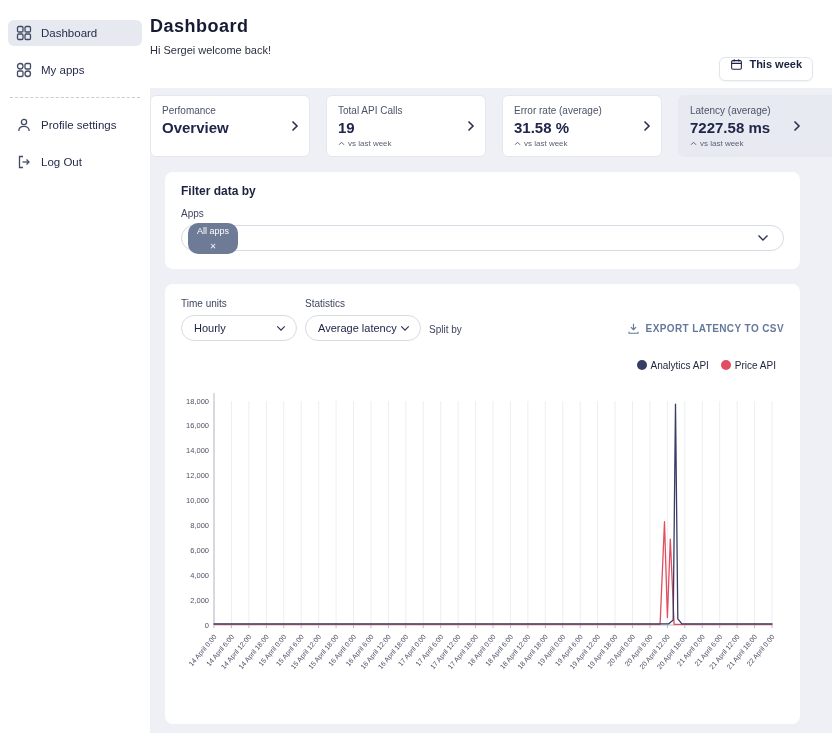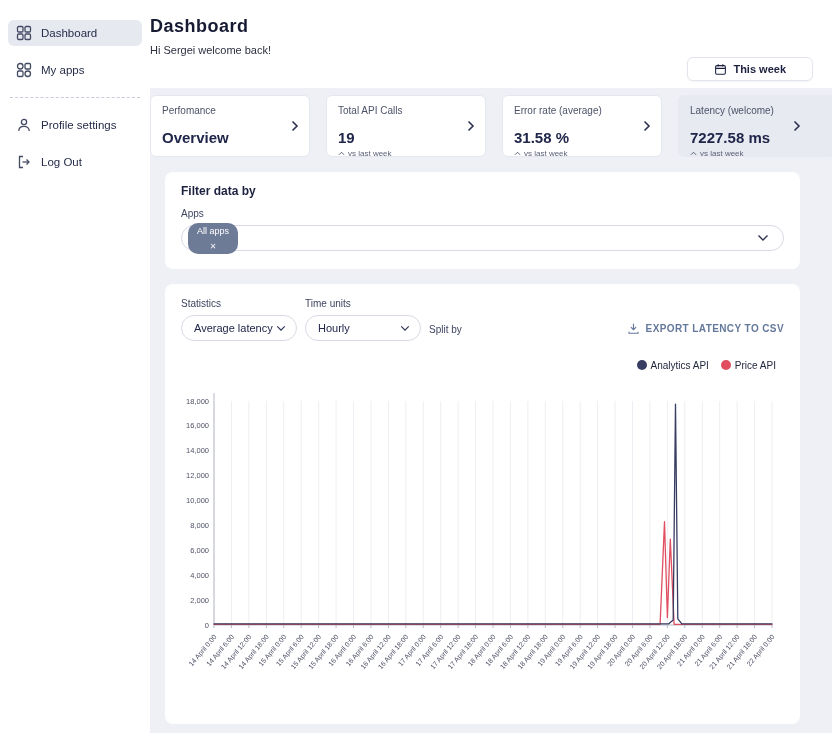--- a/index.html
+++ b/index.html
@@ -13,34 +13,34 @@
                border-radius:6px; font-size:11.5px; color:#262c49; cursor:pointer; }
   .side-item.active { background:#e6e9f0; }
   .side-item .icn { width:16px; height:16px; flex:0 0 16px; display:flex; }
   .side-divider { border-top:1px dashed #c7ccd8; margin:14px 2px; }
 
   
   .main { flex:1; min-width:0; display:flex; flex-direction:column; }
   .header { height:88px; position:relative; background:#fff; padding-top:16px; }
   .page-title { margin:0; font-size:18px; font-weight:bold; color:#161b33; letter-spacing:0.5px; }
   .page-sub { font-size:11px; color:#2c3040; margin-top:7px; }
-  .week-btn { position:absolute; right:19px; top:57px; height:24px; display:flex; align-items:center; gap:6px;
-              background:#fff; border:1px solid #e2e5ec; border-radius:6px; padding:0 26px;
+  .week-btn { position:absolute; right:19px; top:57px; height:24px; display:flex; gap:6px;
+              background:#fff; border:1px solid #e2e5ec; border-radius:6px; padding:0 10px;
               font-size:11px; font-weight:bold; color:#1c2140; box-shadow:0 1px 2px rgba(20,30,60,0.05); cursor:pointer;
               font-family:"Liberation Sans", sans-serif; }
 
   .panel { height:645px; background:#eef0f5; padding-top:7px; overflow:hidden; }
 
   
   .cards { display:flex; gap:16px; }
   .card { position:relative; flex:0 0 160px; height:62px; background:#fff; border:1px solid #e4e7ee;
           border-radius:6px; padding:9px 11px; cursor:pointer; }
   .card.latency { flex:1 1 auto; background:#e7eaf1; border-color:#e7eaf1; border-radius:6px 0 0 6px; }
   .card-label { font-size:10px; color:#4c5268; }
-  .card-value { font-size:15px; font-weight:bold; color:#20264a; margin-top:13px; }
+  .card-value { font-size:15px; font-weight:bold; color:#20264a; margin-top:3px; }
   .card-sub { font-size:8px; color:#5a5f75; margin-top:3px; display:flex; align-items:center; gap:3px; }
   .card-chevron { position:absolute; right:10px; top:50%; transform:translateY(-50%); display:flex; }
   .card.latency .card-chevron { right:30px; }
 
   
   .filter-card { background:#fff; border-radius:8px; margin:15px 32px 0 15px; padding:12px 16px 18px 16px; }
   .filter-title { font-size:12px; font-weight:bold; color:#1c2140; }
   .filter-label { font-size:10px; color:#3f4560; margin-top:10px; }
   .select-box { margin-top:6px; height:26px; border:1px solid #d8dbe4; border-radius:14px;
                 display:flex; align-items:center; padding:0 14px 0 6px; position:relative; cursor:pointer; background:#fff; }
@@ -174,21 +174,21 @@
             </span>
             <span>vs last week</span>
           </div>
           <span class="card-chevron">
             <svg width="8" height="12" viewBox="0 0 8 12" fill="none" stroke="#2c3250" stroke-width="1.6">
                 <path d="M1.5 1.5 6 6l-4.5 4.5"></path>
               </svg>
           </span>
         </div>
         <div class="card latency">
-          <div class="card-label">Latency (welcome)</div>
+          <div class="card-label">Latency (average)</div>
           <div class="card-value">7227.58 ms</div>
           <div class="card-sub">
             <span style="display:flex;">
               <svg width="7" height="5" viewBox="0 0 8 6" fill="none" stroke="#5a5f75" stroke-width="1.2">
                   <path d="M1 4.5 4 1.5l3 3"></path>
                 </svg>
             </span>
             <span>vs last week</span>
           </div>
           <span class="card-chevron">
@@ -211,34 +211,34 @@
             <svg width="12" height="8" viewBox="0 0 12 8" fill="none" stroke="#2c3250" stroke-width="1.4">
                 <path d="M1.5 1.5 6 6l4.5-4.5"></path>
               </svg>
           </span>
         </div>
       </section>
 
       <section class="stats-card">
         <div class="controls">
           <div>
-            <div class="ctrl-label">Statistics</div>
+            <div class="ctrl-label">Time units</div>
             <div class="pill-select">
-              <span>Average latency</span>
+              <span>Hourly</span>
               <span style="display:flex;">
                 <svg width="10" height="7" viewBox="0 0 12 8" fill="none" stroke="#2c3250" stroke-width="1.4">
                     <path d="M1.5 1.5 6 6l4.5-4.5"></path>
                   </svg>
               </span>
             </div>
           </div>
           <div>
-            <div class="ctrl-label">Time units</div>
+            <div class="ctrl-label">Statistics</div>
             <div class="pill-select">
-              <span>Hourly</span>
+              <span>Average latency</span>
               <span style="display:flex;">
                 <svg width="10" height="7" viewBox="0 0 12 8" fill="none" stroke="#2c3250" stroke-width="1.4">
                     <path d="M1.5 1.5 6 6l4.5-4.5"></path>
                   </svg>
               </span>
             </div>
           </div>
           <div>
             <div class="ctrl-label">Split by</div>
           </div>

